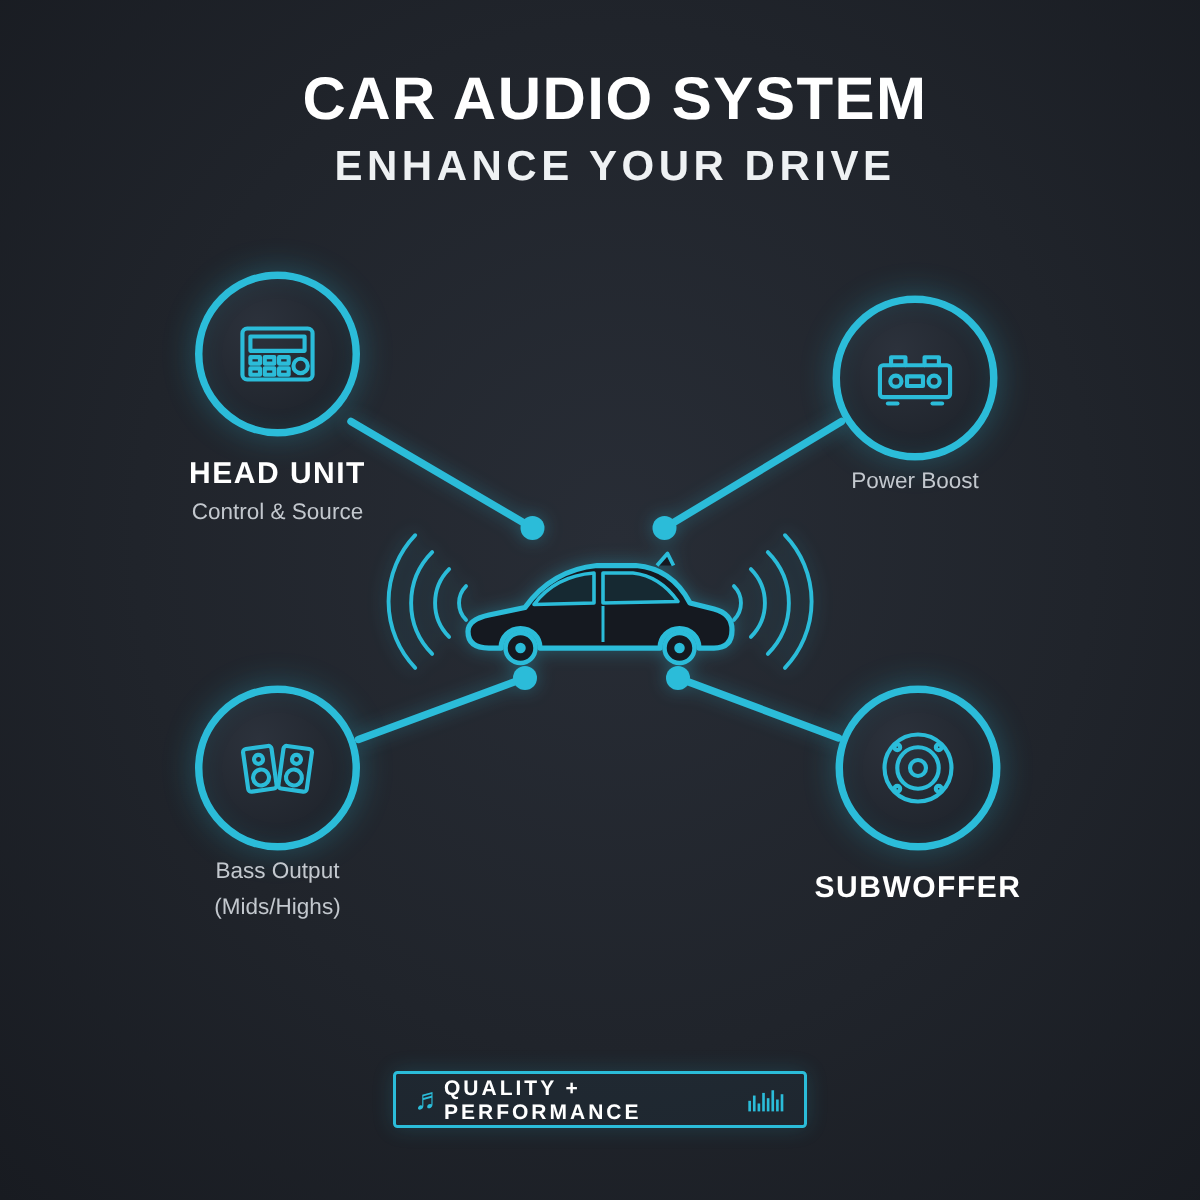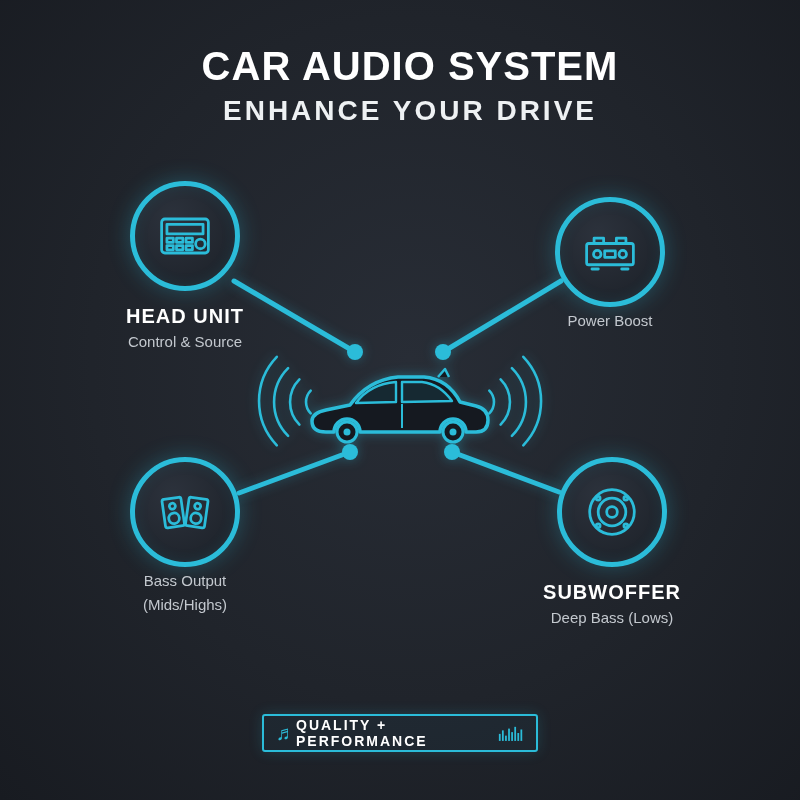--- a/index.html
+++ b/index.html
@@ -165,21 +165,20 @@
           <circle cx="32" cy="32" r="13"></circle>
           <circle cx="32" cy="32" r="5"></circle>
           <circle cx="19" cy="19" r="1.8"></circle>
           <circle cx="45" cy="19" r="1.8"></circle>
           <circle cx="19" cy="45" r="1.8"></circle>
           <circle cx="45" cy="45" r="1.8"></circle>
         </g>
       </svg>
     </div>
     <div class="label">SUBWOFFER</div>
-    <div class="subl">Deep Bass (Lows)</div>
     <div class="subl"></div>
   </div>
 
   <div class="badge">
     <span class="note">♬</span>
     <span class="txt">QUALITY + PERFORMANCE</span>
     <svg width="30" height="18" viewBox="0 0 30 18">
       <g fill="#2bbcd9">
         <rect x="1" y="10" width="2" height="8"></rect>
         <rect x="4.5" y="6" width="2" height="12"></rect>

